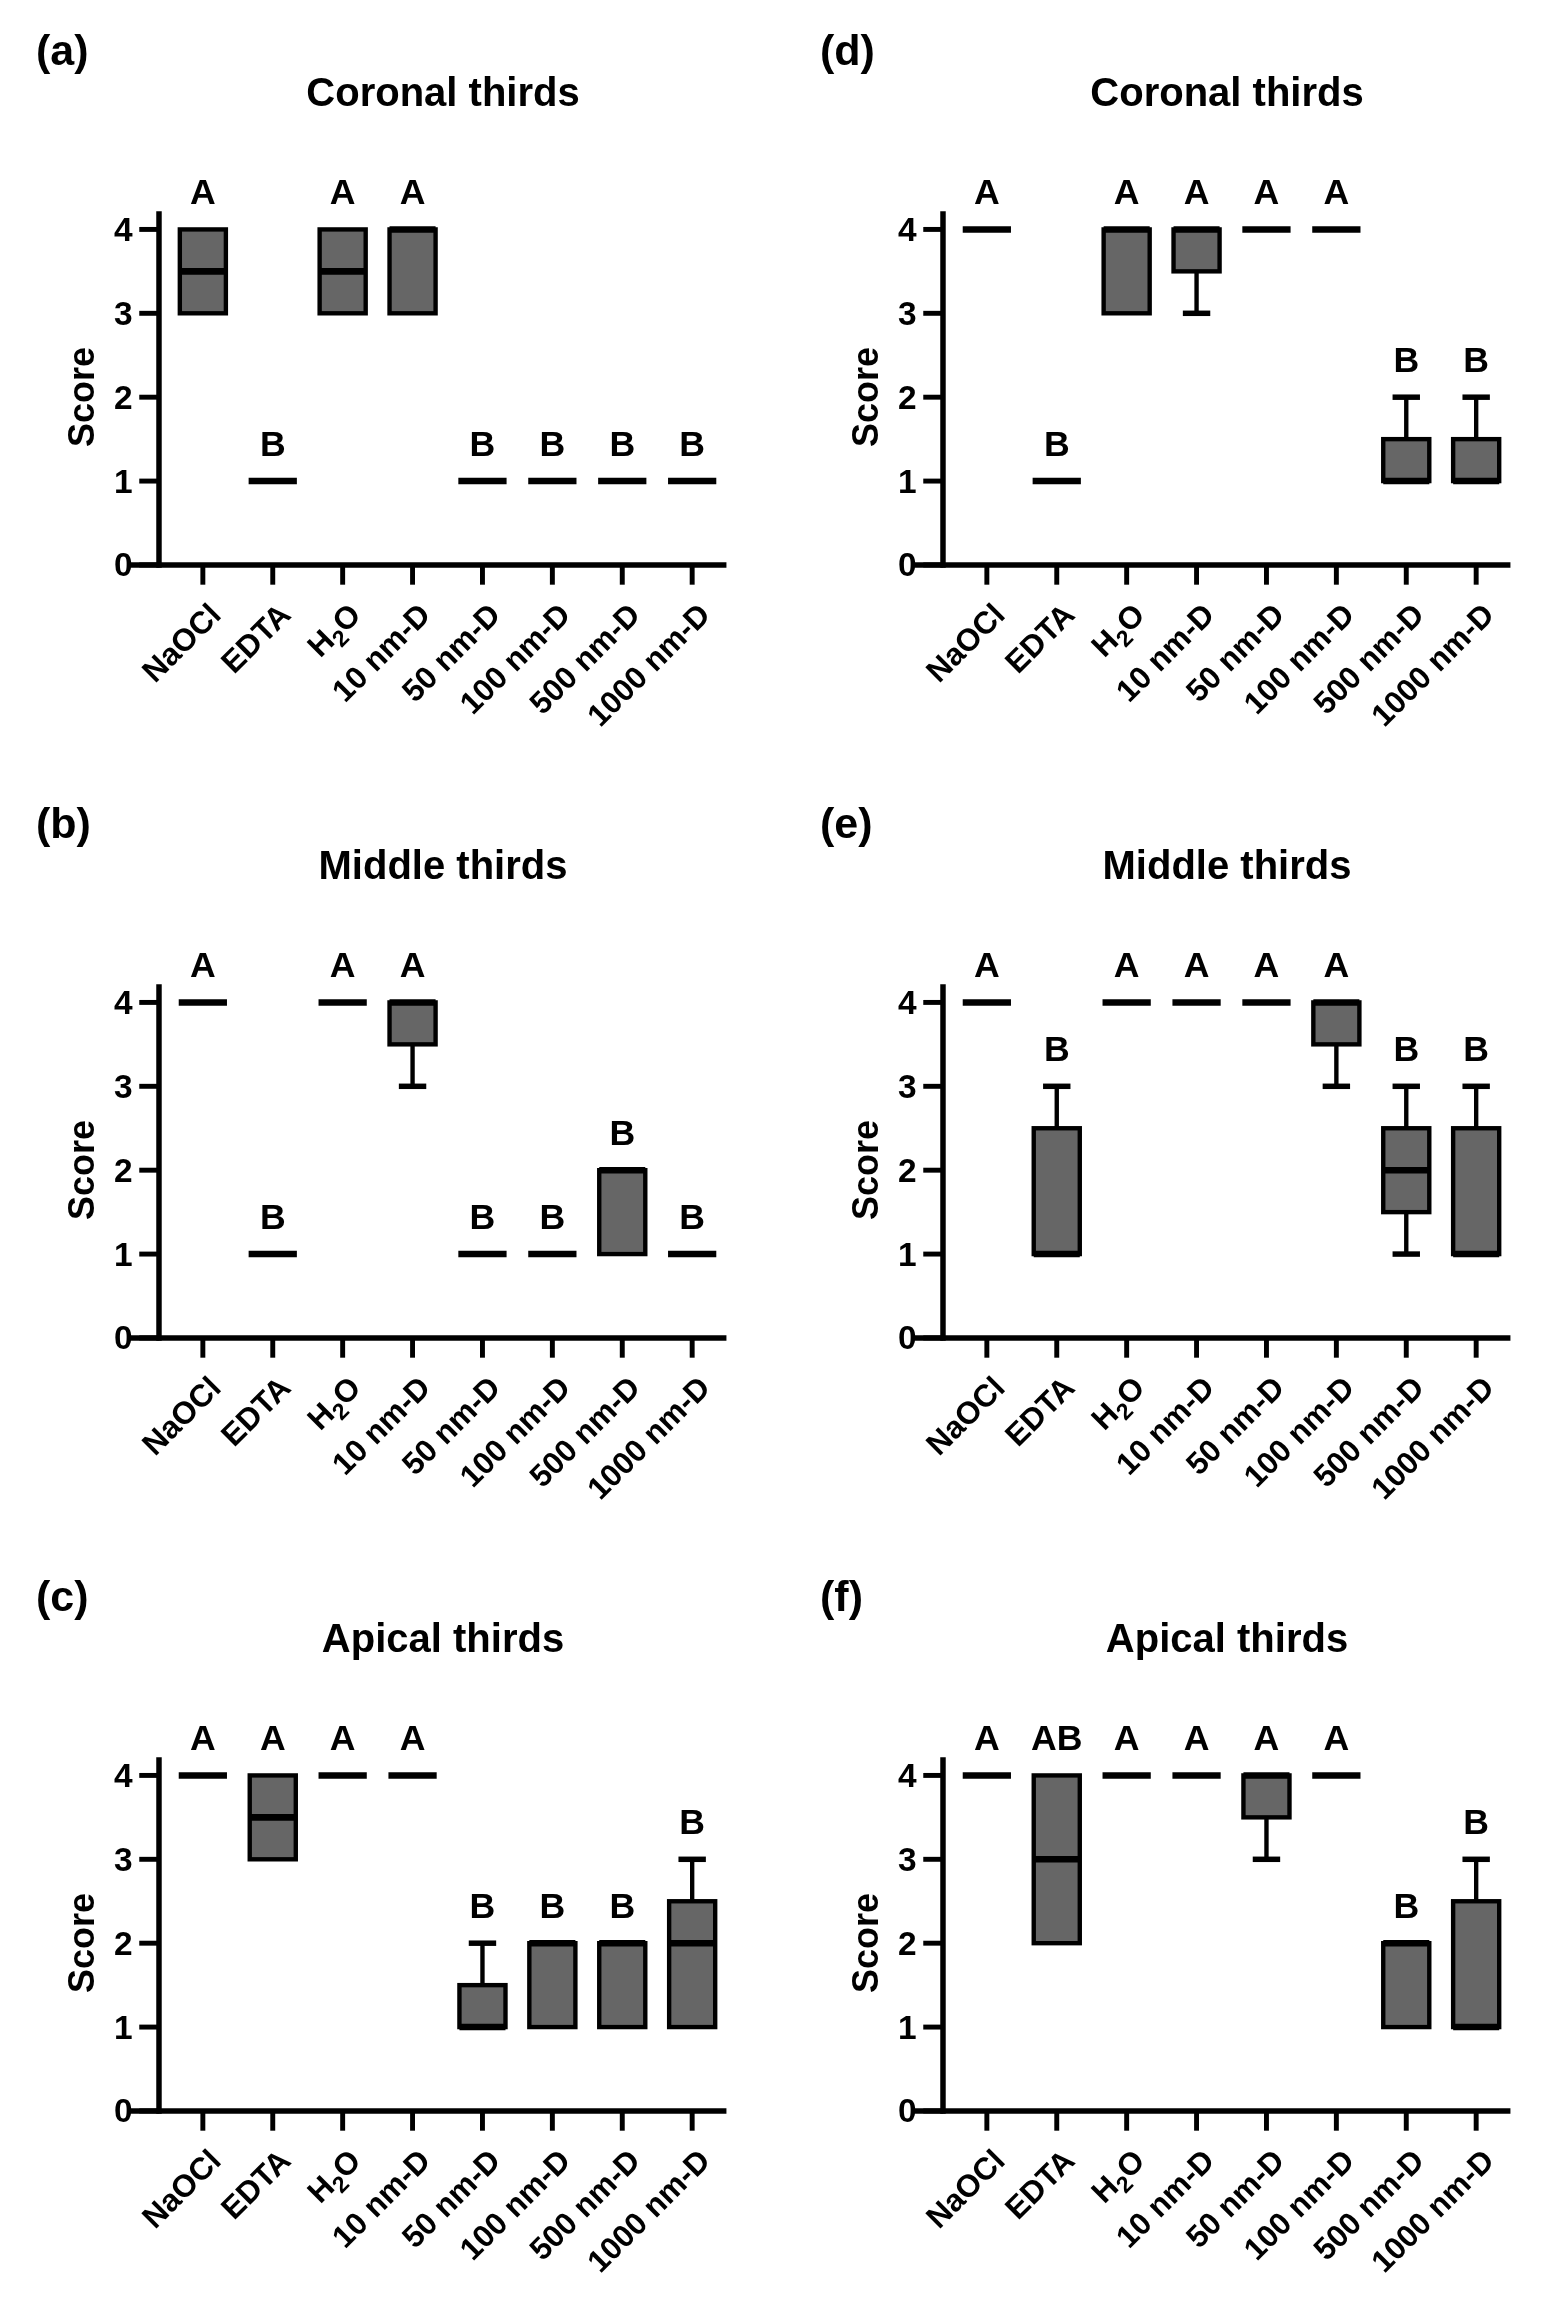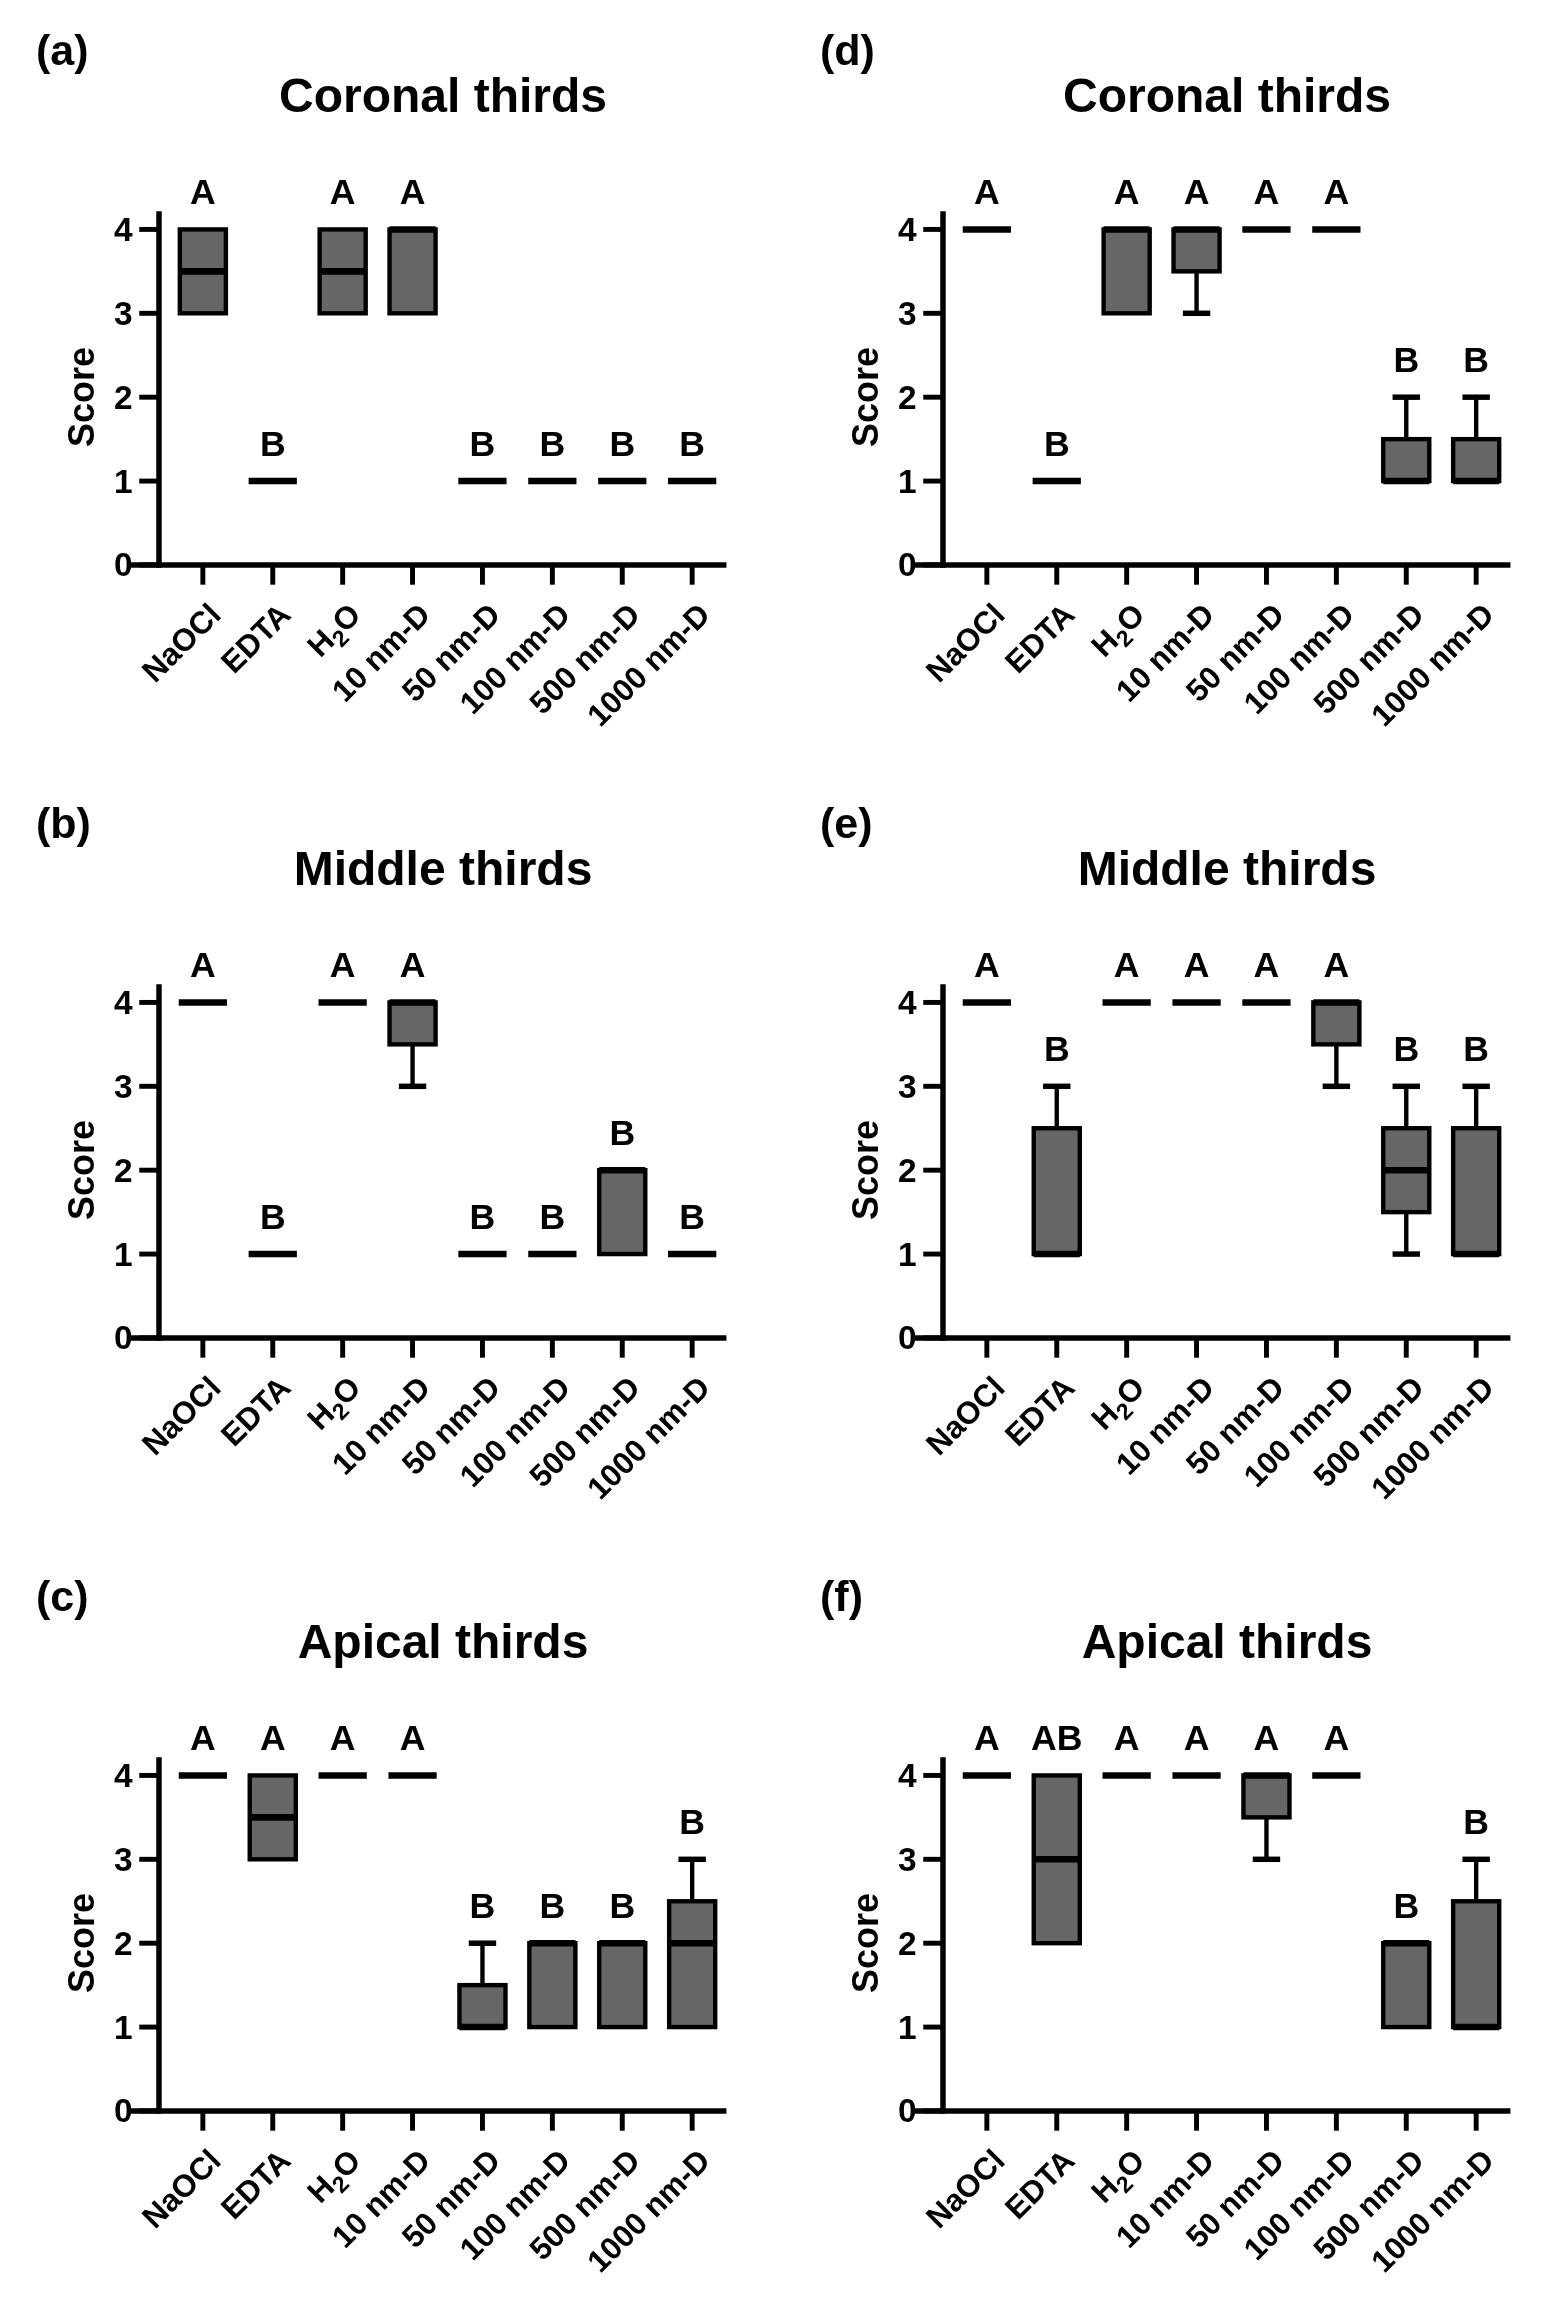--- a/index.html
+++ b/index.html
@@ -3,21 +3,21 @@
 <meta charset="utf-8">
 <style>
   html,body{margin:0;padding:0;background:#ffffff;}
   body{font-family:"Liberation Sans","DejaVu Sans",sans-serif;color:#000;}
   .figure{position:relative;width:1568px;height:2319px;background:#fff;
           display:grid;grid-template-columns:784px 784px;
           grid-template-rows:773px 773px 773px;}
   .cell{position:relative;overflow:visible;}
   .panel-label{position:absolute;left:36px;top:28.5px;font-size:43px;font-weight:bold;line-height:1;}
   .panel-title{position:absolute;left:159px;width:568px;top:72px;text-align:center;
-               font-size:48px;font-weight:bold;line-height:1;white-space:nowrap;}
+               font-size:40px;font-weight:bold;line-height:1;white-space:nowrap;}
   .ylabel{position:absolute;left:82px;top:397px;font-size:36px;font-weight:bold;
           white-space:nowrap;transform:translate(-50%,-50%) rotate(-90deg);}
   svg.plot{position:absolute;left:0;top:0;width:784px;height:773px;overflow:visible;}
   svg.plot text{font-family:"Liberation Sans","DejaVu Sans",sans-serif;font-weight:bold;fill:#000;}
 </style>
 </head>
 <body>
 
 <div class="figure">
 

